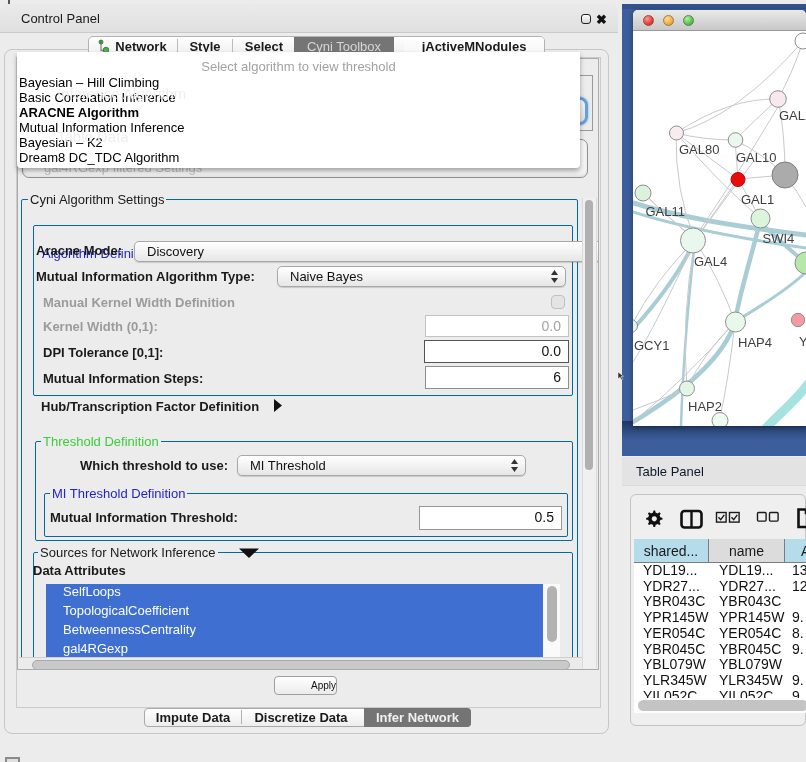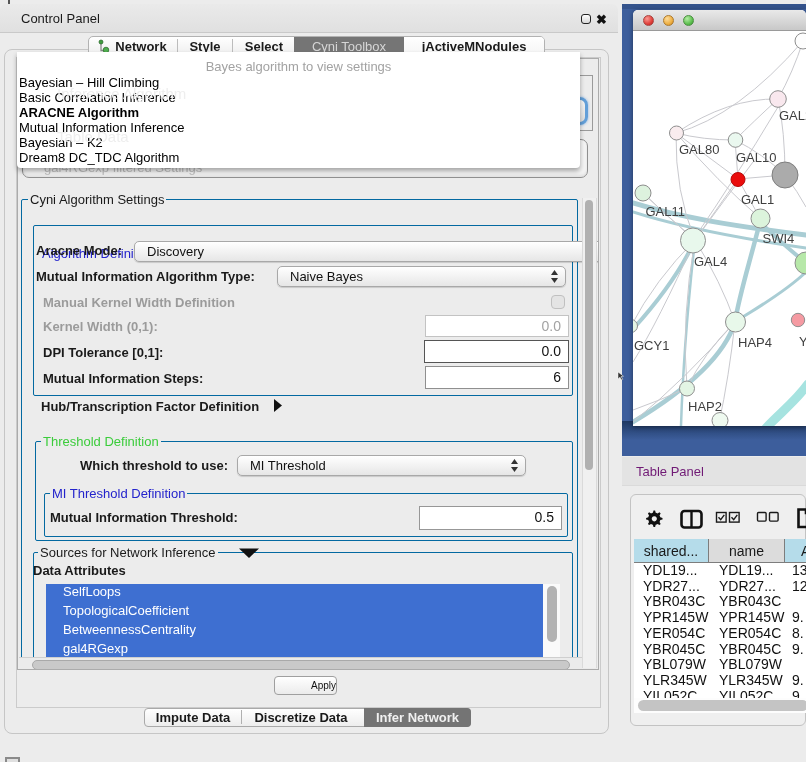--- a/index.html
+++ b/index.html
@@ -90,21 +90,21 @@
   background:linear-gradient(#e9e9e9,#c8c8c8); border-radius:5px 5px 0 0; border-bottom:1px solid #9a9a9a; }
 .tl { position:absolute; top:5px; width:11px; height:11px; border-radius:50%; }
 #tl-r { left:10px; background:radial-gradient(circle at 35% 30%, #fa9a93, #e0403a 60%, #b31d1c); border:1px solid #a84440; }
 #tl-y { left:30px; background:radial-gradient(circle at 35% 30%, #fddb9a, #eeb044 60%, #c8821d); border:1px solid #ad7a2e; }
 #tl-g { left:50px; background:radial-gradient(circle at 35% 30%, #b5eda5, #5fc051 60%, #33912e); border:1px solid #4c8f42; }
 #canvas { position:absolute; left:0; top:22px; width:173px; height:394px; background:#fff; overflow:hidden; }
 #canvas svg text { font-family:"Liberation Sans",sans-serif; font-size:13px; fill:#3f3f3f; }
 
 
 #tp-head { left:622px; top:457px; width:184px; height:29px; background:#e3e3e3; border-bottom:1px solid #dadada; }
-#tp-head .t { position:absolute; left:14px; top:7px; font-size:13px; color:#701a75; }
+#tp-head .t { position:absolute; left:14px; top:7px; font-size:13px; color:#0f172a; }
 #card { left:630px; top:494px; width:176px; height:232px; background:#efefef;
   border:1px solid #c3c3c3; border-radius:6px; }
 #tbar { position:absolute; left:0; top:0; width:175px; height:44px; }
 #tbl { position:absolute; left:3px; top:44px; width:172px; height:159px; background:#fff; overflow:hidden; }
 .th { position:absolute; top:0; height:24px; font-size:14px; color:#1a1a1a; text-align:center; line-height:24px;
   border-right:1px solid #7d7d7d; border-bottom:1px solid #7d7d7d; }
 .trow { position:absolute; font-size:14px; color:#111; white-space:nowrap; height:15.7px; line-height:15.7px; }
 #tbl-hsb { position:absolute; left:3px; top:203px; width:172px; height:15px; background:#fdfdfd; }
 #tbl-hsb .th2 { position:absolute; left:4px; top:2px; width:170px; height:11px; background:#c4c4c4; border-radius:6px; }
 
@@ -207,33 +207,33 @@
   <svg id="neticon" class="abs" viewBox="0 0 14 15">
     <path d="M4 3 L4 11.5 L9 11.5" fill="none" stroke="#8a8a8a" stroke-width="1.3"></path>
     <circle cx="4" cy="3" r="2" fill="#3f9e3f" stroke="#256325" stroke-width="0.7"></circle>
     <circle cx="9" cy="11" r="2.8" fill="#4fae4f" stroke="#256325" stroke-width="0.7"></circle>
   </svg>
   <div class="tab" style="left:24px;width:56px;">Network</div>
   <div class="tabsep" style="left:88px;"></div>
   <div class="tab" style="left:96px;width:40px;">Style</div>
   <div class="tabsep" style="left:143px;"></div>
   <div class="tab" style="left:152px;width:46px;">Select</div>
-  <div class="tab" id="tab-cyni" style="left:205px;width:110px;">Cyni Toolbox</div>
+  <div class="tab" id="tab-cyni" style="left:205px;width:100px;">Cyni Toolbox</div>
   <div class="tab" id="tab-jam" style="left:315px;width:140px;">jActiveMNodules</div>
 </div>
 
 <svg class="abs" style="left:617px;top:372px;z-index:9;" width="7" height="9" viewBox="0 0 7 9">
   <path d="M1 0 L1 7 L3 5.2 L4.6 8 L5.8 7.2 L4.2 4.6 L6.5 4.2 Z" fill="#333" stroke="#fff" stroke-width="0.5"></path>
 </svg>
 <div class="abs" style="left:8px;top:0;width:2px;height:4px;background:#555;"></div>
 
 <div class="abs" id="popup">
   <div class="abs" style="left:40px;top:33px;font-size:15px;color:#eeeeee;">Inference Algorithm</div>
   <div class="abs" style="left:40px;top:76px;font-size:15px;color:#eeeeee;">Table Data</div>
-  <div class="prompt">Bayes algorithm to view settings</div>
+  <div class="prompt">Select algorithm to view threshold</div>
   <div class="item">Bayesian – Hill Climbing</div>
   <div class="item">Basic Correlation Inference</div>
   <div class="item" style="font-weight:bold;">ARACNE Algorithm</div>
   <div class="item">Mutual Information Inference</div>
   <div class="item">Bayesian – K2</div>
   <div class="item">Dream8 DC_TDC Algorithm</div>
 </div>
 
 <div class="abs" id="netframe">
   <div class="topedge"></div>

